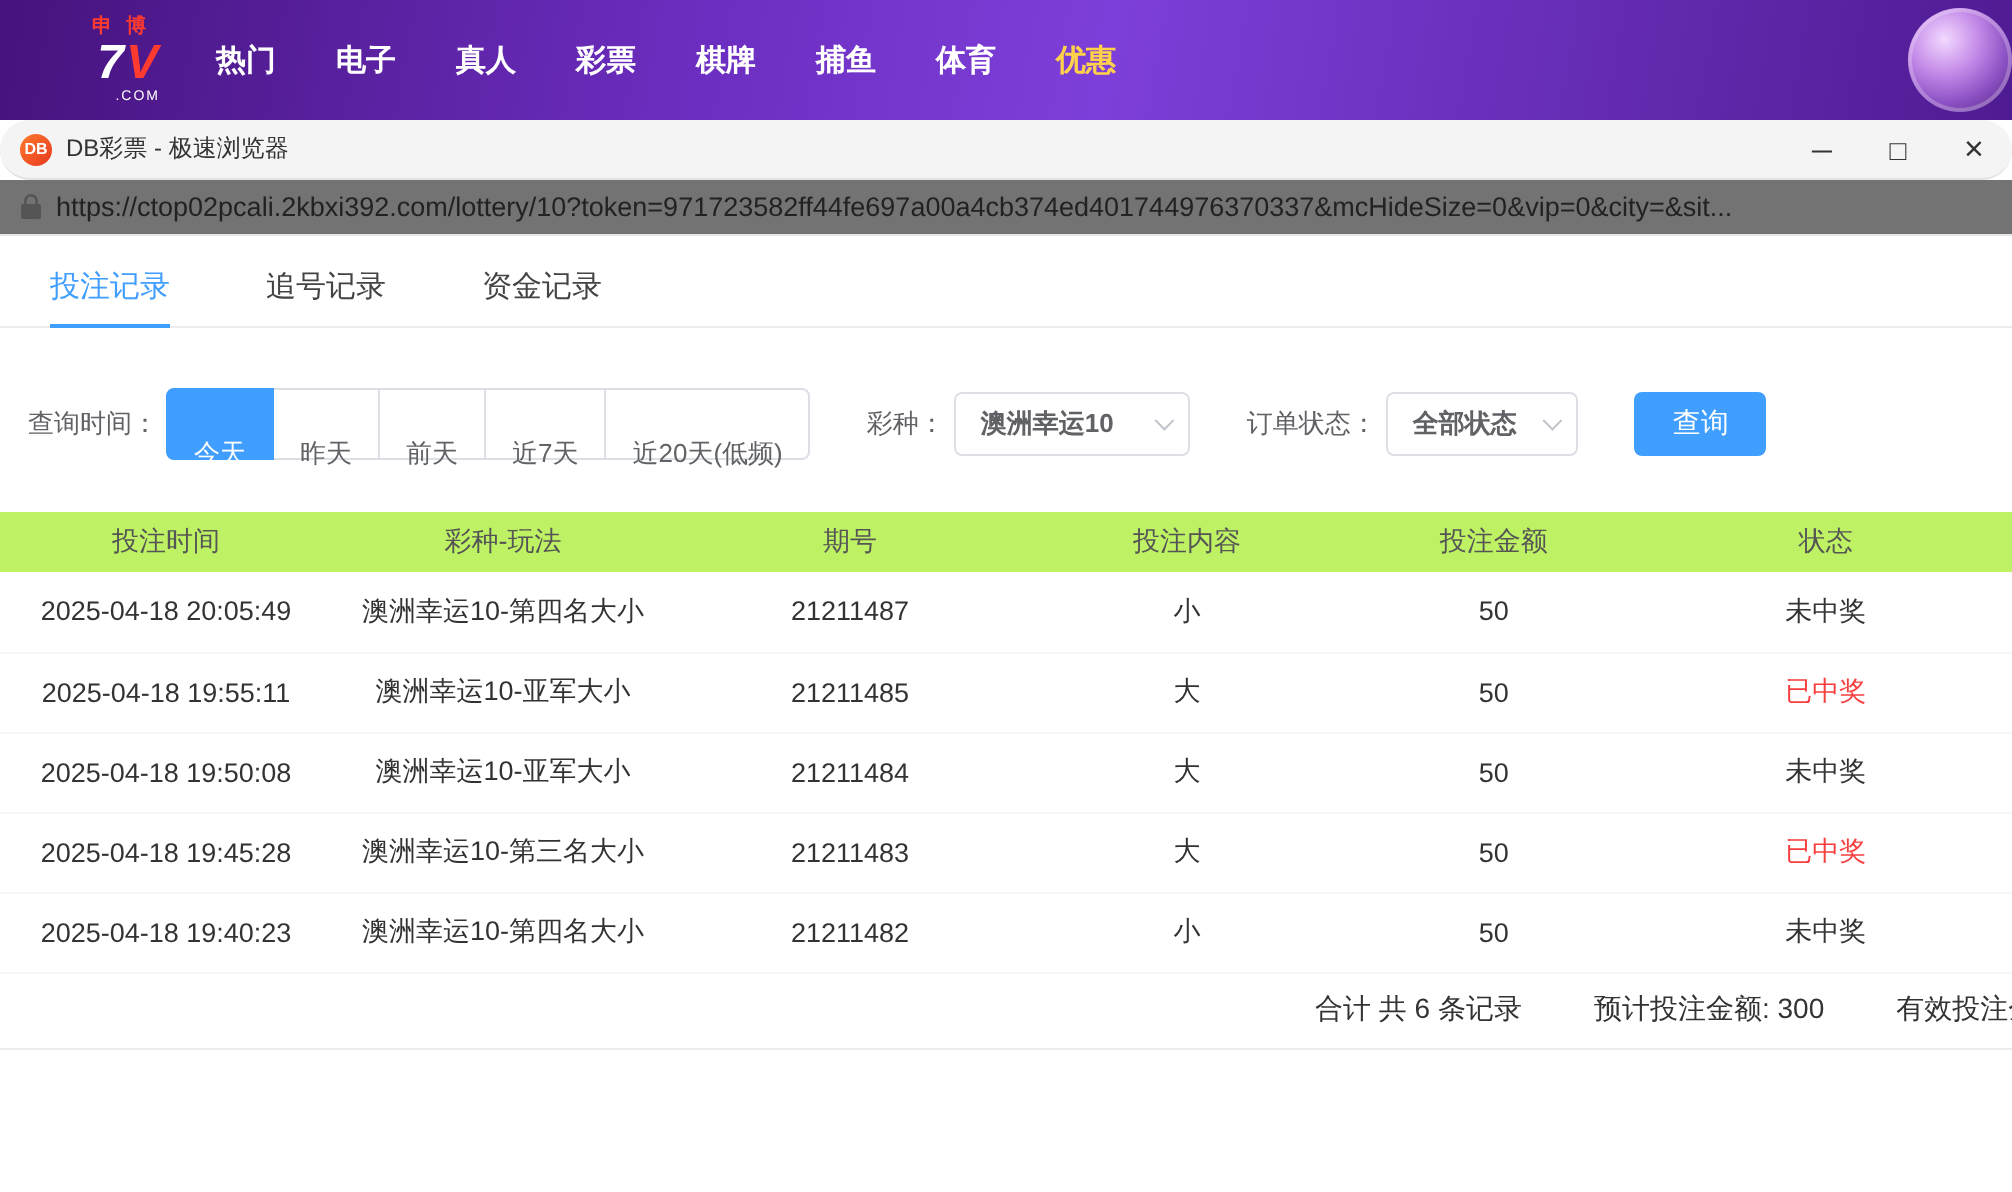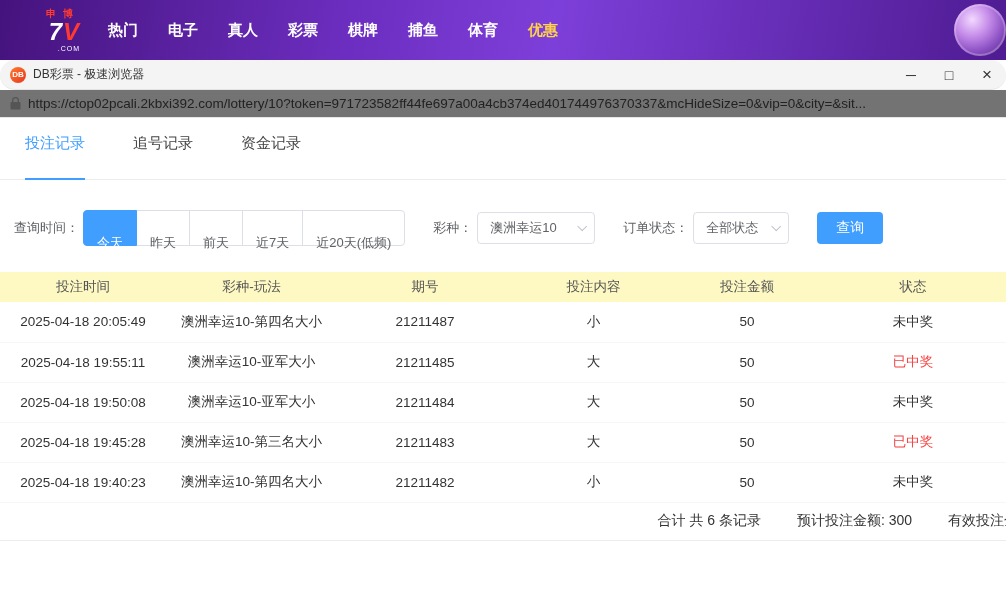--- a/index.html
+++ b/index.html
@@ -53,56 +53,56 @@
     height:28px; background:#737373; border-bottom:1px solid #e6e6e6;
     display:flex; align-items:center; padding:0 10px; gap:7px;
   }
   .lock-icon { flex:0 0 auto; display:flex; }
   .url-text {
     font-size:13.5px; color:#222; white-space:nowrap; overflow:hidden; cursor:text; flex:1;
   }
 
   
   .tabs { display:flex; gap:48px; padding:16px 0 0 25px; border-bottom:1px solid #ececec; }
-  .tab { font-size:15px; color:#444; padding-bottom:25px; cursor:pointer; }
+  .tab { font-size:15px; color:#444; padding-bottom:9px; cursor:pointer; }
   .tab.active { color:#409eff; border-bottom:2px solid #409eff; margin-bottom:-1px; }
 
   
   .filters { display:flex; align-items:center; padding:30px 14px 0 14px; font-size:13px; color:#606266; }
   .flabel { white-space:nowrap; }
   .btn-group { display:flex; margin-left:4px; }
   .tbtn {
     padding:17px 13px; height:32px; line-height:30px; border:1px solid #dcdfe6;
     background:#fff; color:#606266; font-size:13px; margin-left:-1px; cursor:pointer; white-space:nowrap;
   }
   .tbtn:first-child { border-radius:4px 0 0 4px; margin-left:0; }
   .tbtn:last-child { border-radius:0 4px 4px 0; }
   .tbtn.active { background:#409eff; border-color:#409eff; color:#fff; position:relative; z-index:1; }
   .sel-label { margin-left:28px; }
   .select {
     display:flex; align-items:center; justify-content:space-between;
     height:32px; border:1px solid #dcdfe6; border-radius:4px;
-    padding:0 9px 0 12px; color:#606266; background:#fff; margin-left:5px; cursor:pointer;
+    padding:0 9px 0 12px; color:#606266; background:#fff; margin-left:5px; cursor:pointer;font-weight:bold;
   }
   .select.lottery { width:118px; }
   .select.status { width:96px; }
   .caret {
     width:7px; height:7px; border-right:1.5px solid #c0c4cc; border-bottom:1.5px solid #c0c4cc;
     transform:rotate(45deg) translate(-1px,-2px); flex:0 0 auto;
   }
   .search-btn {
     margin-left:28px; width:66px; height:32px; background:#409eff; color:#fff;
     border:none; border-radius:4px; font-size:14px; cursor:pointer;
     font-family:"Liberation Sans","DejaVu Sans",sans-serif;
   }
 
   
   table { width:100%; border-collapse:collapse; margin-top:26px; font-size:13.5px; }
   thead th {
-    background:#fef9c3; height:30px; font-weight:normal; color:#555; font-size:13.5px; text-align:center;
+    background:#bef264; height:30px; font-weight:normal; color:#555; font-size:13.5px; text-align:center;
   }
   tbody td { height:40px; text-align:center; color:#333; border-bottom:1px solid #f7f7f7; }
   th:nth-child(1), td:nth-child(1) { width:16.5%; }
   th:nth-child(2), td:nth-child(2) { width:17%; }
   th:nth-child(3), td:nth-child(3) { width:17.5%;margin-top:34px; }
   th:nth-child(4), td:nth-child(4) { width:16%; }
   th:nth-child(5), td:nth-child(5) { width:14.5%; }
   th:nth-child(6), td:nth-child(6) { width:18.5%; }
 
   

